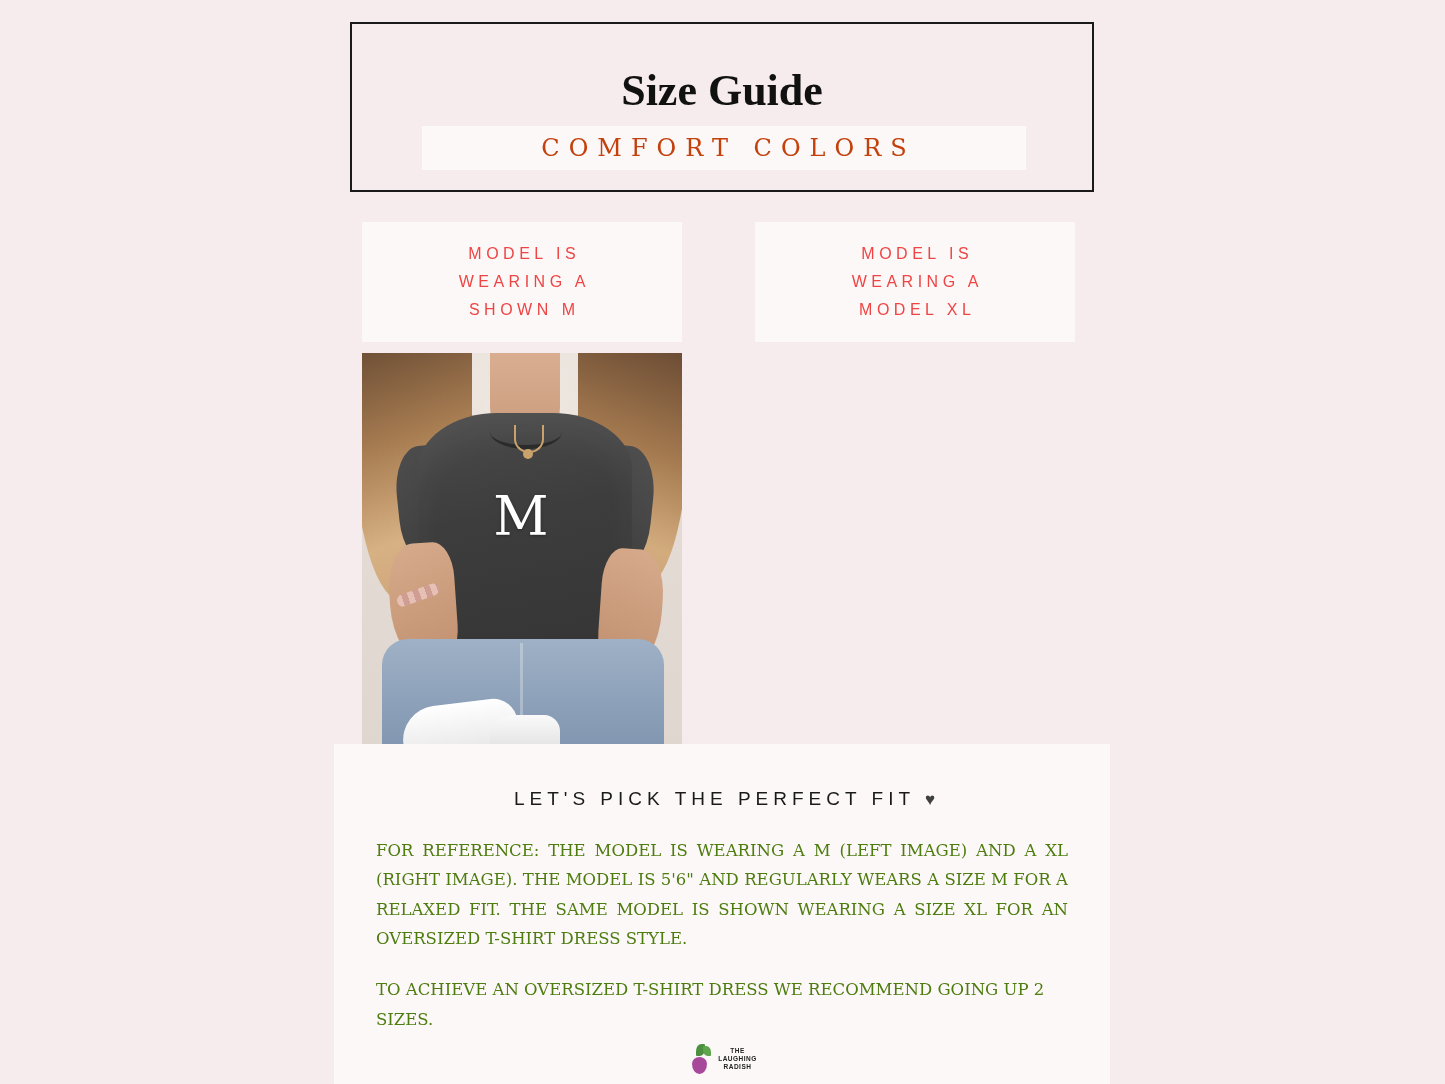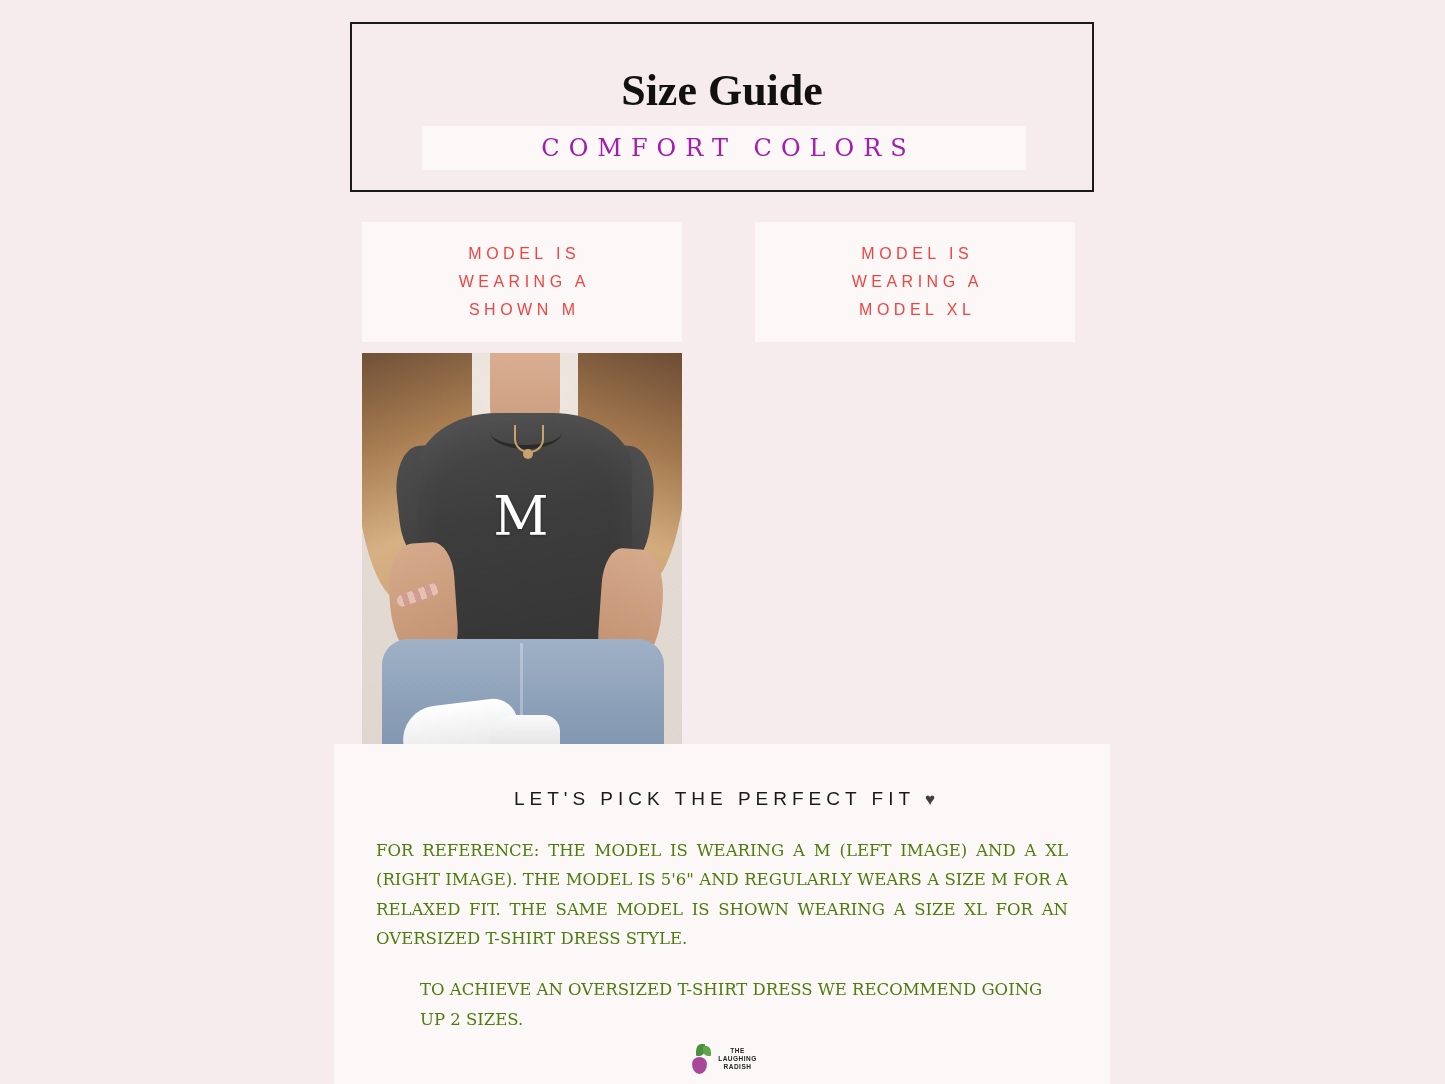--- a/index.html
+++ b/index.html
@@ -52,21 +52,21 @@
     height: 44px;
     background: #fdf8f8;
     display: flex;
     align-items: center;
     justify-content: center;
   }
   .subtitle {
     font-family: "DejaVu Serif", "Liberation Serif", serif;
     font-size: 24px;
     letter-spacing: 9px;
-    color: #a21caf;
+    color: #c2410c;
     text-indent: 9px;
   }
 
   
   .col {
     position: absolute;
     top: 222px;
   }
   .col-left { left: 362px; width: 320px; }
   .col-right { left: 755px; width: 320px; }
@@ -315,21 +315,21 @@
     font-size: 16.5px;
     color: #4d7c0f;
     line-height: 1.78;
   }
   .para-justify {
     text-align: justify;
   }
   .para {
     margin: 0 0 22px 0;
   }
-  .para-last { margin-bottom: 0; margin-left: 44px; }
+  .para-last { margin-bottom: 0; }
 
   
   .logo {
     position: absolute;
     left: 50%;
     bottom: 6px;
     transform: translateX(-50%);
     width: 84px;
     height: 38px;
     display: flex;

